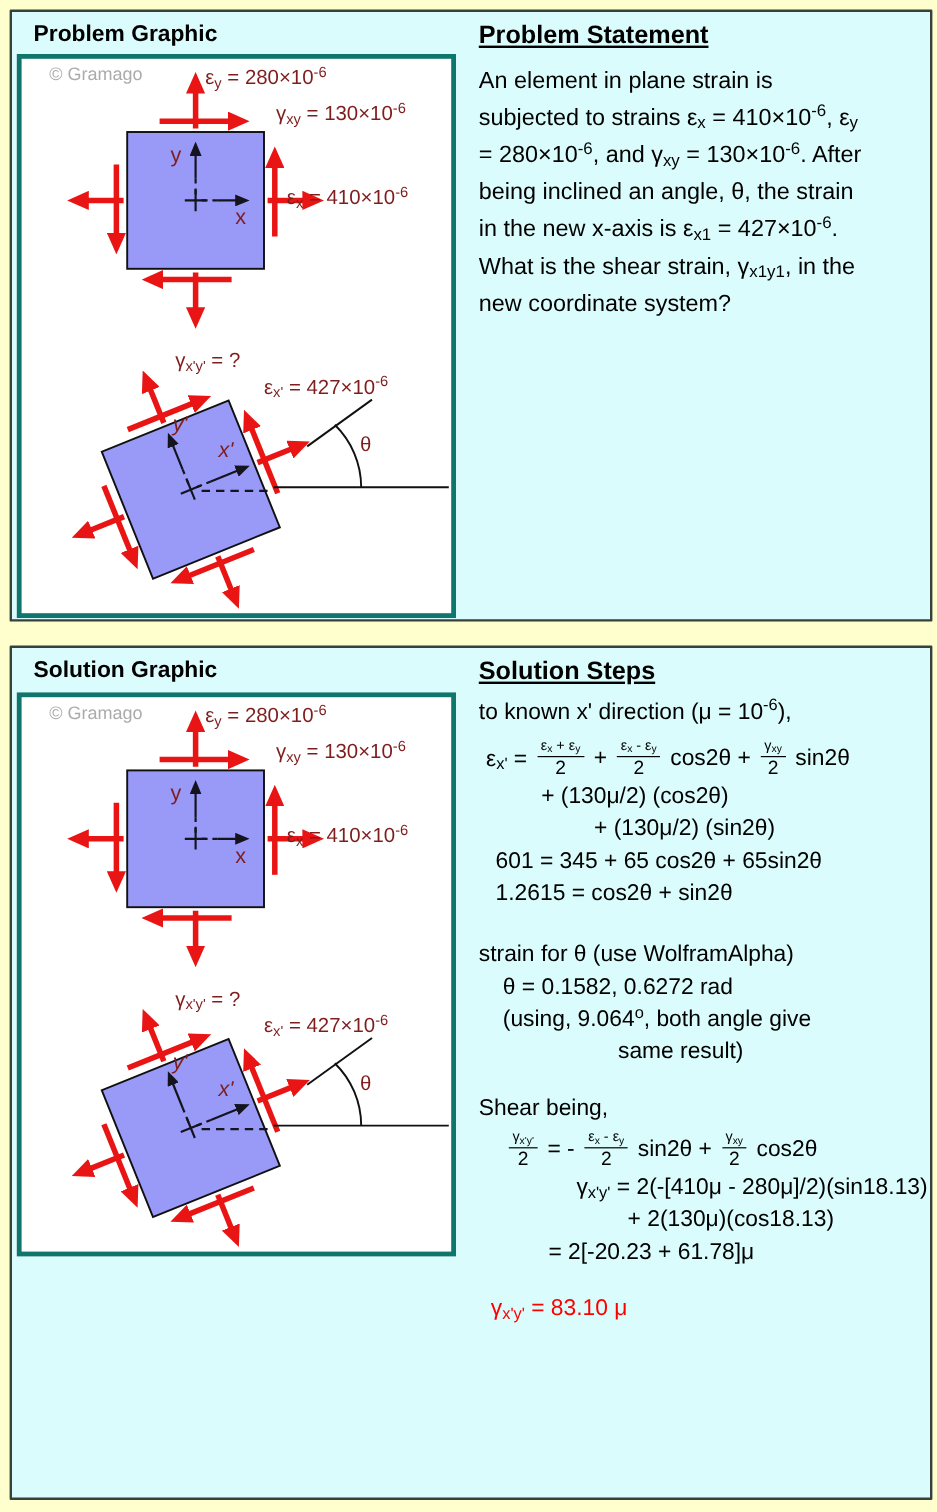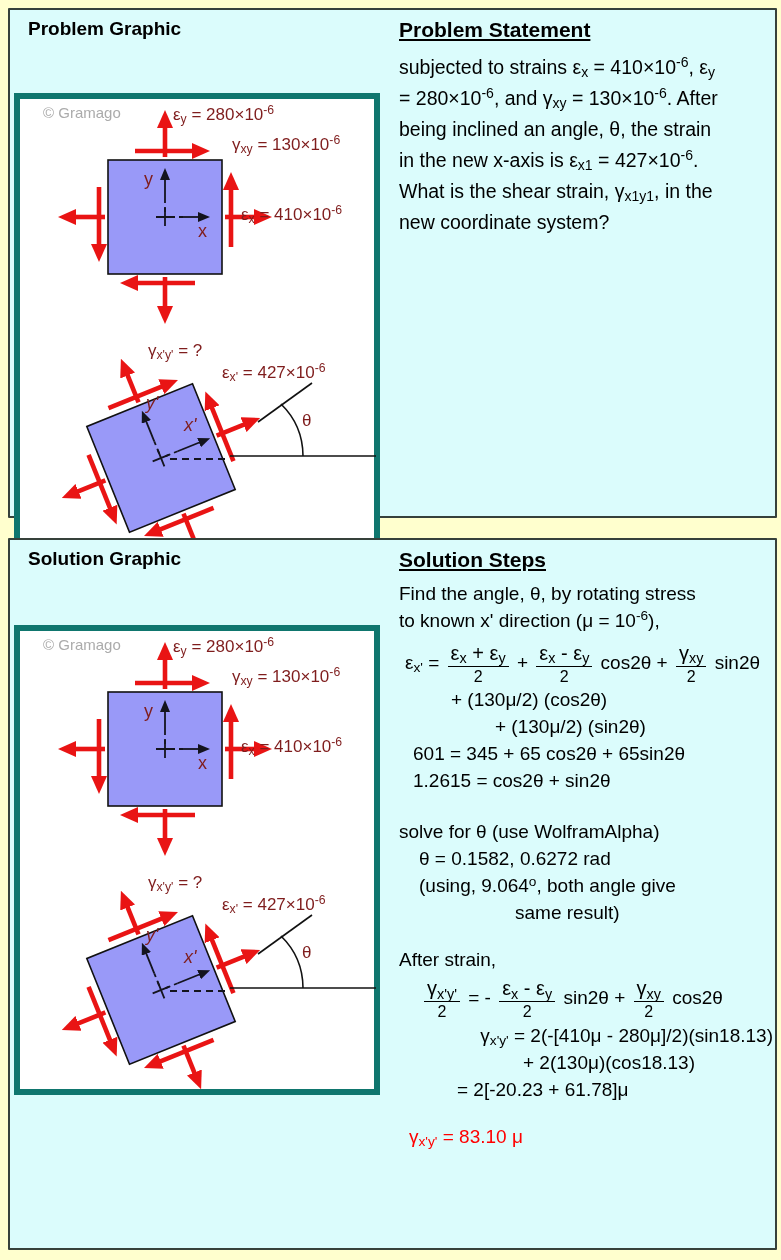--- a/index.html
+++ b/index.html
@@ -6,35 +6,35 @@
     --bg:#FFFFCE; --panel:#DBFCFC; --pborder:#36413b; --sq:#9999F8; --red:#E91414; --ans:#FF0000;
   }
   *{margin:0;padding:0;box-sizing:border-box;}
   body{font-family:"Liberation Sans",sans-serif;background:var(--bg);}
   .page{position:relative;width:781px;height:1260px;background:var(--bg);overflow:hidden;}
   .panel{position:absolute;left:8px;width:769px;background:var(--panel);border:2px solid var(--pborder);border-radius:1px;}
   #panel-problem{top:8px;height:510px;}
   #panel-solution{top:538px;height:712px;}
   .graphic-title{position:absolute;left:18px;top:8px;font-size:19px;font-weight:bold;color:#000;}
   .col-title{position:absolute;left:389px;top:8px;font-size:21px;font-weight:bold;color:#000;text-decoration:underline;}
-  .graphic-box{position:absolute;left:4px;width:366px;height:470px;background:#fff;border:6px solid #0f766e;margin-top:48px;}
+  .graphic-box{position:absolute;left:4px;width:366px;height:470px;background:#fff;border:4px solid #0f766e;}
   #panel-problem .graphic-box{top:35px;}
   #panel-solution .graphic-box{top:37px;}
   .text-col{position:absolute;left:389px;width:374px;color:#000;}
   #panel-problem .text-col{top:42px;font-size:19.5px;}
   #panel-problem .tline{line-height:31px;}
   #panel-solution .text-col{top:40px;font-size:19px;}
   #panel-solution .tline{line-height:27px;min-height:27px;}
   .tline{white-space:pre;}
   .tline.red{color:var(--ans);}
   .run{white-space:pre;}
   .sb{font-size:72%;position:relative;bottom:-0.22em;line-height:0;}
   .sp{font-size:72%;position:relative;top:-0.5em;line-height:0;}
   .frac{display:inline-block;text-align:center;vertical-align:middle;margin:0 3px;line-height:normal;}
-  .frac .num{display:block;font-size:20px;line-height:1.15;padding:0 3px 1px;border-bottom:1.6px solid #000;}
+  .frac .num{display:block;font-size:12px;line-height:1.15;padding:0 3px 1px;border-bottom:1.6px solid #000;}
   .frac .den{display:block;font-size:16px;line-height:1.15;padding-top:1px;}
   
   .glabel{position:absolute;font-size:17px;color:#7f1d1d;white-space:pre;}
   .glabel.axis{font-size:18px;}
   .glabel.italic{font-style:italic;}
   .watermark{position:absolute;left:23px;top:5px;font-size:15px;color:#ABABAB;}
   svg{position:absolute;left:0;top:0;}
   .sq{fill:var(--sq);stroke:#111;stroke-width:1.6;}
   .ra{stroke:var(--red);stroke-width:4.6;fill:none;}
   .ax{stroke:#14141e;stroke-width:1.8;fill:none;}
@@ -106,20 +106,21 @@
   <div class="glabel axis" style="left:124px;top:70px">y</div>
   <div class="glabel axis" style="left:178px;top:122px">x</div>
   <div class="glabel" style="left:128px;top:242px"><span>γ</span><span class="sb">x'y'</span><span> = ?</span></div>
   <div class="glabel" style="left:202px;top:264px"><span>ε</span><span class="sb">x'</span><span> = 427×10</span><span class="sp">-6</span></div>
   <div class="glabel axis italic" style="left:126px;top:294px">y'</div>
   <div class="glabel axis italic" style="left:164px;top:316px">x'</div>
   <div class="glabel" style="left:282px;top:312px">θ</div>
 </div>
     <div class="col-title">Problem Statement</div>
     <div class="text-col">
+        <div class="tline"><span class="run"><span>An element in plane strain is</span></span></div>
         <div class="tline"><span class="run"><span>subjected to strains ε</span><span class="sb">x</span><span> = 410×10</span><span class="sp">-6</span><span>, ε</span><span class="sb">y</span></span></div>
         <div class="tline"><span class="run"><span>= 280×10</span><span class="sp">-6</span><span>, and γ</span><span class="sb">xy</span><span> = 130×10</span><span class="sp">-6</span><span>. After</span></span></div>
         <div class="tline"><span class="run"><span>being inclined an angle, θ, the strain</span></span></div>
         <div class="tline"><span class="run"><span>in the new x-axis is ε</span><span class="sb">x1</span><span> = 427×10</span><span class="sp">-6</span><span>.</span></span></div>
         <div class="tline"><span class="run"><span>What is the shear strain, γ</span><span class="sb">x1y1</span><span>, in the</span></span></div>
         <div class="tline"><span class="run"><span>new coordinate system?</span></span></div>
       </div>
   </section>
 
   <section class="panel" id="panel-solution">
@@ -181,32 +182,31 @@
   <div class="glabel axis" style="left:124px;top:70px">y</div>
   <div class="glabel axis" style="left:178px;top:122px">x</div>
   <div class="glabel" style="left:128px;top:242px"><span>γ</span><span class="sb">x'y'</span><span> = ?</span></div>
   <div class="glabel" style="left:202px;top:264px"><span>ε</span><span class="sb">x'</span><span> = 427×10</span><span class="sp">-6</span></div>
   <div class="glabel axis italic" style="left:126px;top:294px">y'</div>
   <div class="glabel axis italic" style="left:164px;top:316px">x'</div>
   <div class="glabel" style="left:282px;top:312px">θ</div>
 </div>
     <div class="col-title">Solution Steps</div>
     <div class="text-col">
-        <div class="tline"><span class="run"><span>Find the angle, θ, by rotating stress</span></span></div>
         <div class="tline"><span class="run"><span>to known x' direction (μ = 10</span><span class="sp">-6</span><span>),</span></span></div>
         <div class="tline" style="margin-left: 6px; margin-top: 8px;"><span class="run"><span>ε</span><span class="sb">x'</span><span> = </span></span><span class="frac"><span class="num"><span>ε</span><span class="sb">x</span><span> + ε</span><span class="sb">y</span></span><span class="den"><span>2</span></span></span><span class="run"><span> + </span></span><span class="frac"><span class="num"><span>ε</span><span class="sb">x</span><span> - ε</span><span class="sb">y</span></span><span class="den"><span>2</span></span></span><span class="run"><span> cos2θ + </span></span><span class="frac"><span class="num"><span>γ</span><span class="sb">xy</span></span><span class="den"><span>2</span></span></span><span class="run"><span> sin2θ</span></span></div>
         <div class="tline" style="margin-left: 52px;"><span class="run"><span>+ (130μ/2) (cos2θ)</span></span></div>
         <div class="tline" style="margin-left: 96px;"><span class="run"><span>+ (130μ/2) (sin2θ)</span></span></div>
         <div class="tline" style="margin-left: 14px;"><span class="run"><span>601 = 345 + 65 cos2θ + 65sin2θ</span></span></div>
         <div class="tline" style="margin-left: 14px;"><span class="run"><span>1.2615 = cos2θ + sin2θ</span></span></div>
-        <div class="tline" style="margin-top: 24px;"><span class="run"><span>solve for θ (use WolframAlpha)</span></span></div>
+        <div class="tline" style="margin-top: 24px;"><span class="run"><span>strain for θ (use WolframAlpha)</span></span></div>
         <div class="tline" style="margin-left: 20px;"><span class="run"><span>θ = 0.1582, 0.6272 rad</span></span></div>
         <div class="tline" style="margin-left: 20px;"><span class="run"><span>(using, 9.064</span><span class="sp">o</span><span>, both angle give</span></span></div>
         <div class="tline" style="margin-left: 116px;"><span class="run"><span>same result)</span></span></div>
-        <div class="tline" style="margin-top: 20px;"><span class="run"><span>After strain,</span></span></div>
+        <div class="tline" style="margin-top: 20px;"><span class="run"><span>Shear being,</span></span></div>
         <div class="tline" style="margin-left: 22px; margin-top: 4px;"><span class="frac"><span class="num"><span>γ</span><span class="sb">x'y'</span></span><span class="den"><span>2</span></span></span><span class="run"><span> = - </span></span><span class="frac"><span class="num"><span>ε</span><span class="sb">x</span><span> - ε</span><span class="sb">y</span></span><span class="den"><span>2</span></span></span><span class="run"><span> sin2θ + </span></span><span class="frac"><span class="num"><span>γ</span><span class="sb">xy</span></span><span class="den"><span>2</span></span></span><span class="run"><span> cos2θ</span></span></div>
         <div class="tline" style="margin-left: 28px; text-align: right;"><span class="run"><span>γ</span><span class="sb">x'y'</span><span> = 2(-[410μ - 280μ]/2)(sin18.13)</span></span></div>
         <div class="tline" style="margin-left: 124px;"><span class="run"><span>+ 2(130μ)(cos18.13)</span></span></div>
         <div class="tline" style="margin-left: 58px;"><span class="run"><span>= 2[-20.23 + 61.78]μ</span></span></div>
         <div class="tline red" style="margin-left: 10px; margin-top: 20px;"><span class="run"><span>γ</span><span class="sb">x'y'</span><span> = 83.10 μ</span></span></div>
       </div>
   </section>
 
 </div>
 

